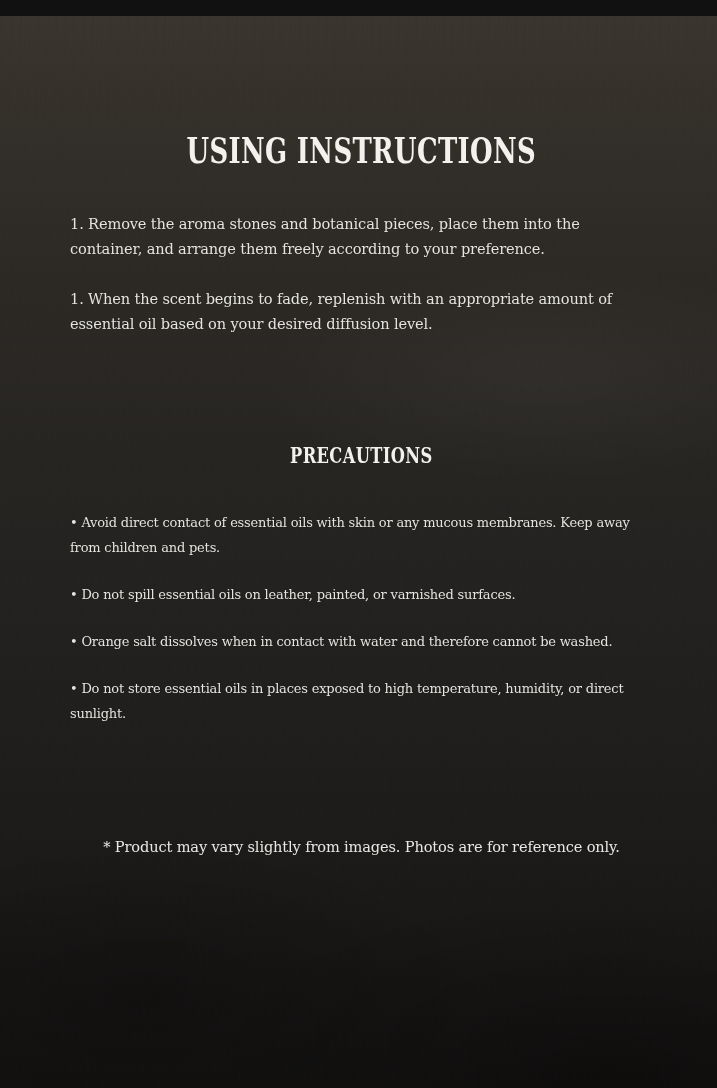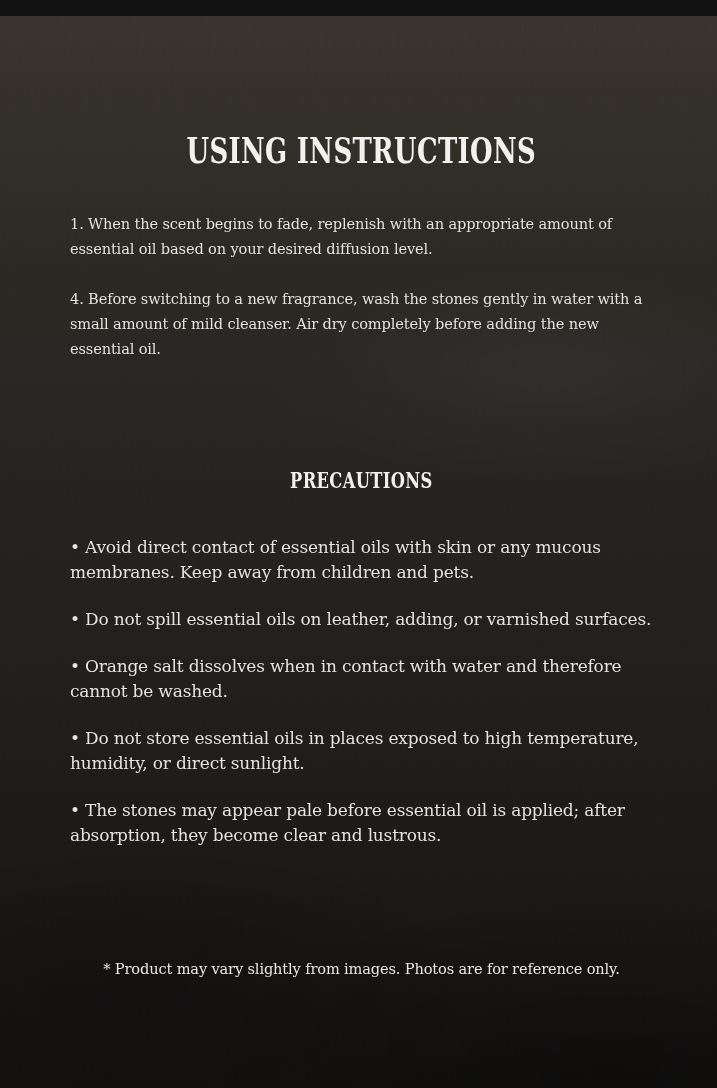--- a/index.html
+++ b/index.html
@@ -68,21 +68,21 @@
   .instruction {
     margin: 0 0 25px 0;
     font-size: 14.6px;
     line-height: 25px;
     letter-spacing: -0.15px;
     color: #e6e4e0;
     text-shadow: 0 0 1px rgba(0,0,0,0.4);
   }
   .precaution {
     margin: 0 0 22px 0;
-    font-size: 17px;
+    font-size: 13px;
     line-height: 25px;
     letter-spacing: -0.2px;
     color: #e6e4e0;
     text-shadow: 0 0 1px rgba(0,0,0,0.4);
   }
   .footer-note {
     margin: 0;
     padding-top: 86px;
     text-align: center;
     font-size: 14.6px;
@@ -103,32 +103,31 @@
 </head>
 <body>
 
 <div class="page">
   <div class="content">
 
     <section>
       <h1 class="section-title title-1">
         <span class="squeeze">USING INSTRUCTIONS</span>
       </h1>
+      <p class="instruction">1. Remove the aroma stones and botanical pieces, place them into the container, and arrange them freely according to your preference.</p>
       <p class="instruction">1. When the scent begins to fade, replenish with an appropriate amount of essential oil based on your desired diffusion level.</p>
-      <p class="instruction">4. Before switching to a new fragrance, wash the stones gently in water with a small amount of mild cleanser. Air dry completely before adding the new essential oil.</p>
     </section>
 
     <section>
       <h2 class="section-title title-2">
         <span class="squeeze">PRECAUTIONS</span>
       </h2>
       <p class="precaution">• Avoid direct contact of essential oils with skin or any mucous membranes. Keep away from children and pets.</p>
-      <p class="precaution">• Do not spill essential oils on leather, adding, or varnished surfaces.</p>
+      <p class="precaution">• Do not spill essential oils on leather, painted, or varnished surfaces.</p>
       <p class="precaution">• Orange salt dissolves when in contact with water and therefore cannot be washed.</p>
       <p class="precaution">• Do not store essential oils in places exposed to high temperature, humidity, or direct sunlight.</p>
-      <p class="precaution">• The stones may appear pale before essential oil is applied; after absorption, they become clear and lustrous.</p>
     </section>
 
     <p class="footer-note">* Product may vary slightly from images. Photos are for reference only.</p>
   </div>
 
   <div class="bottom-edge"></div>
 </div>
 
 </body></html>

